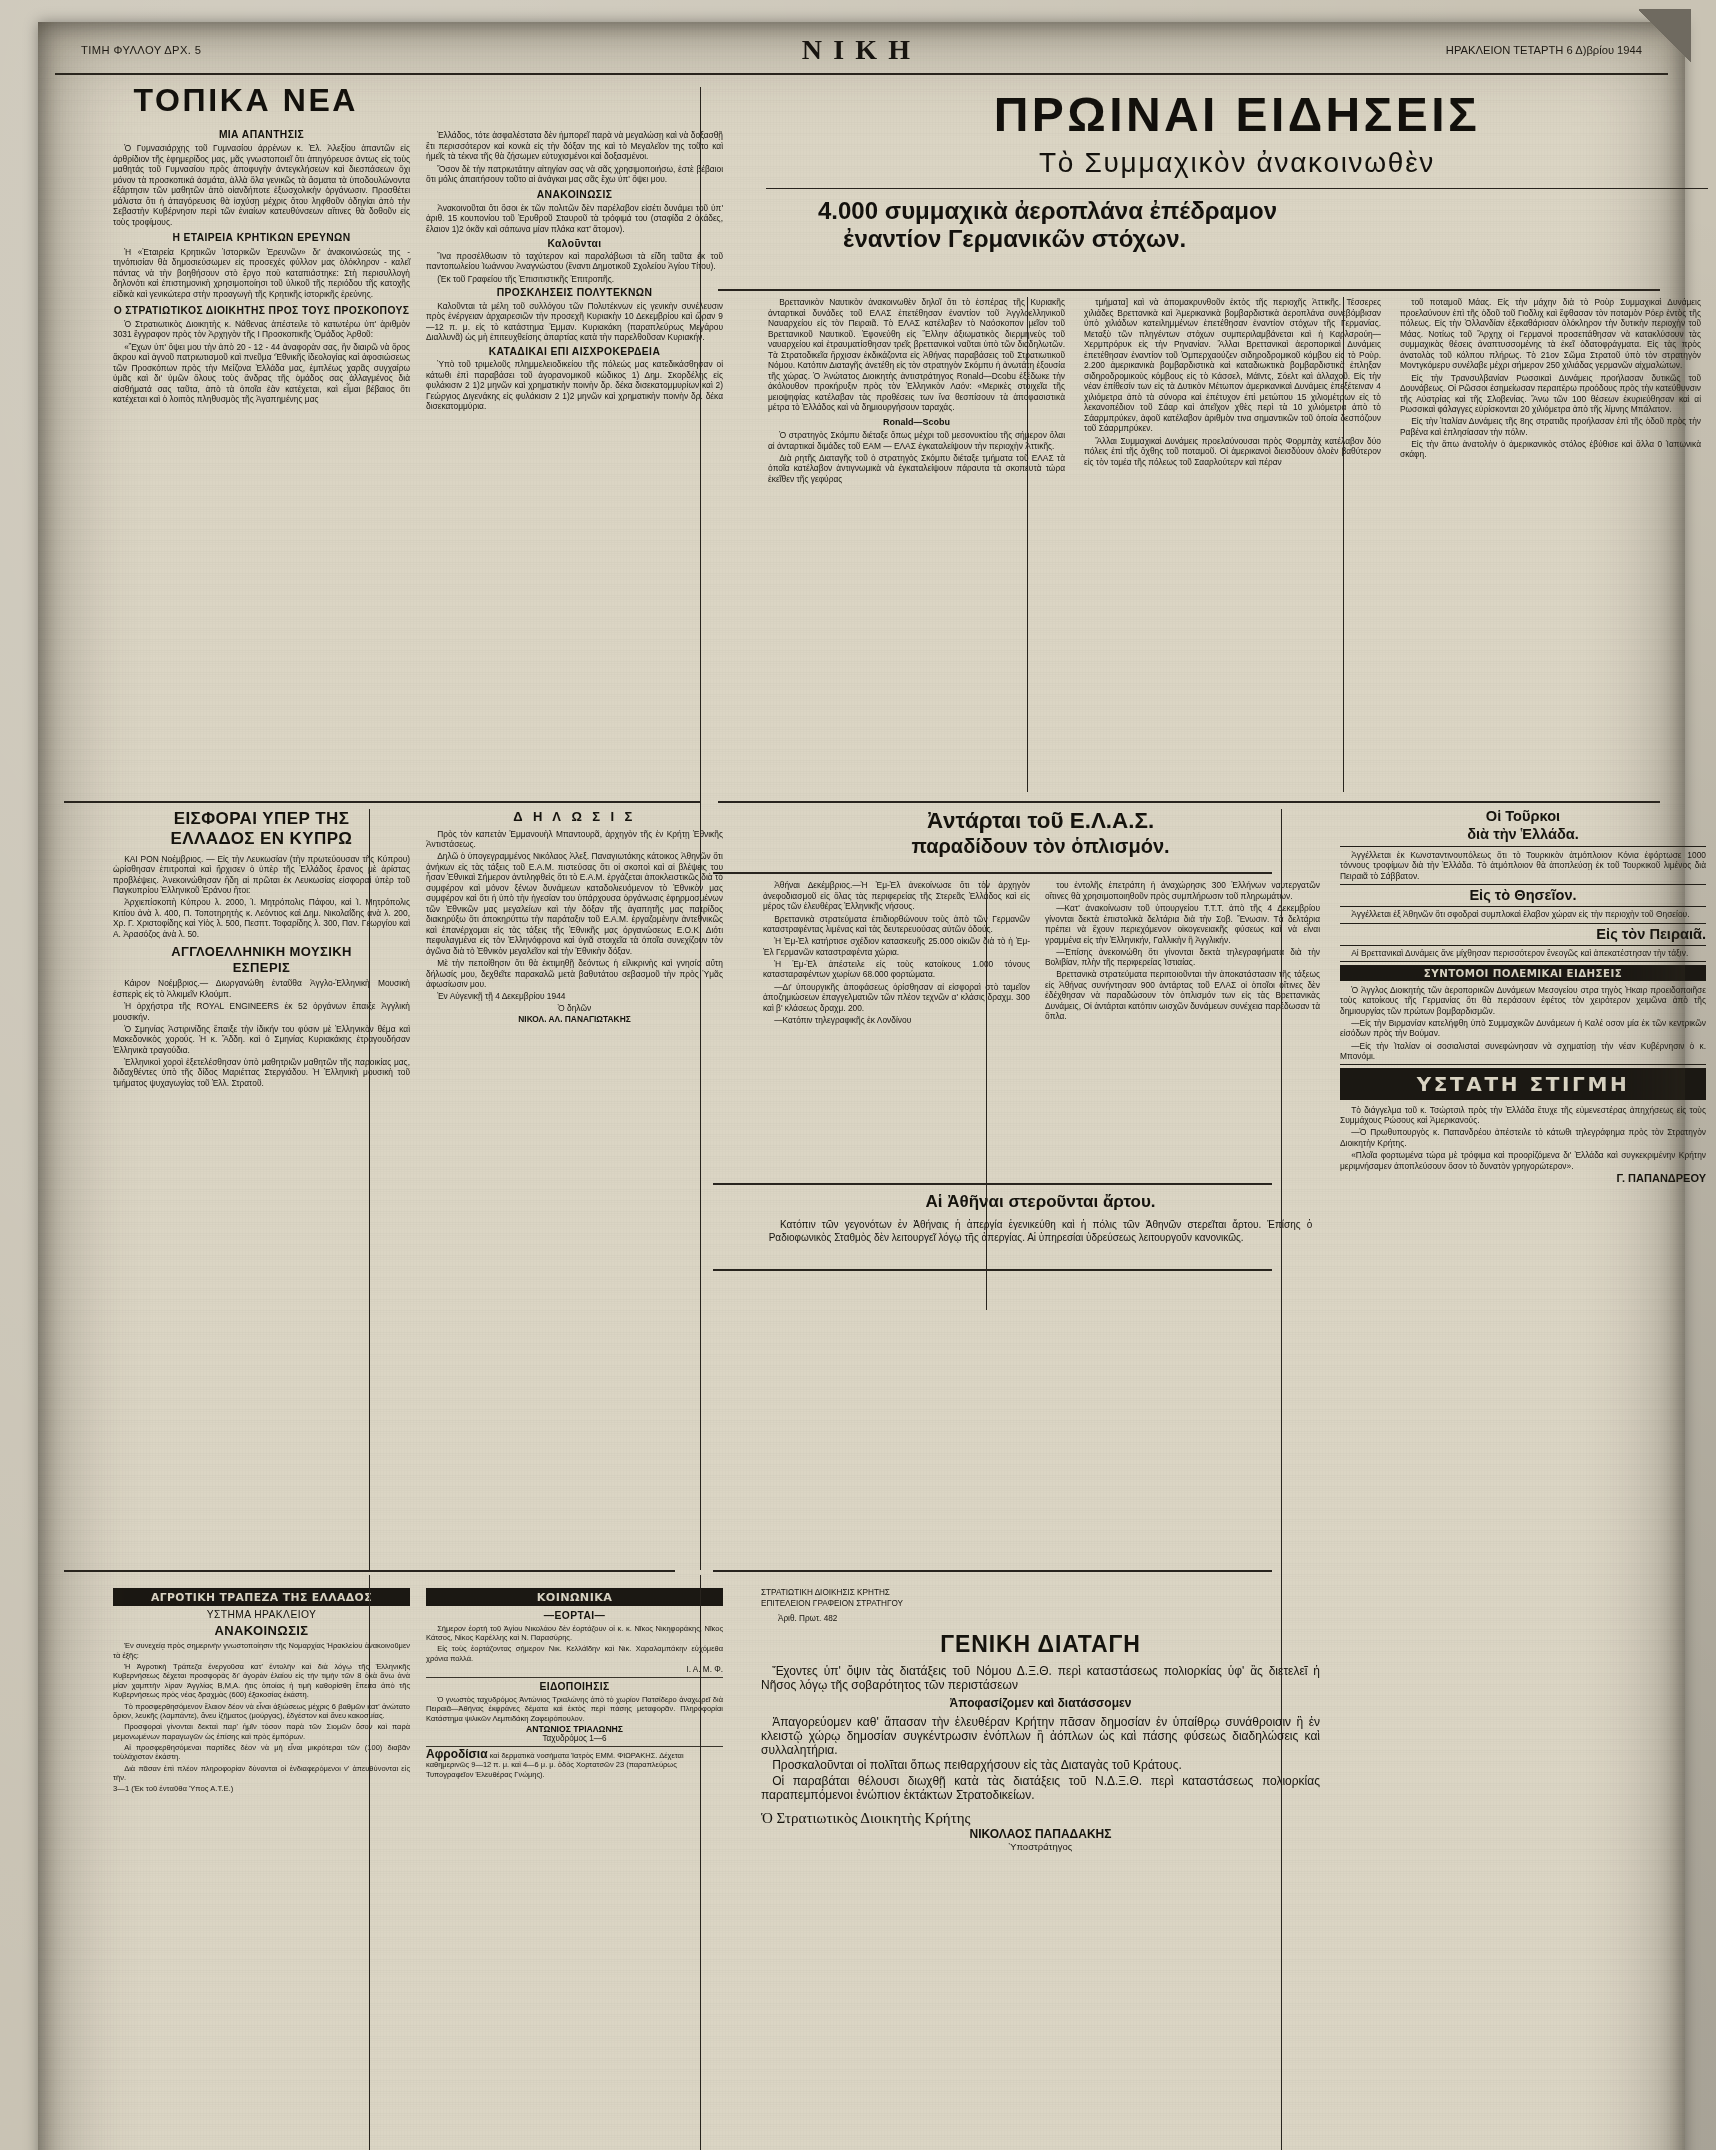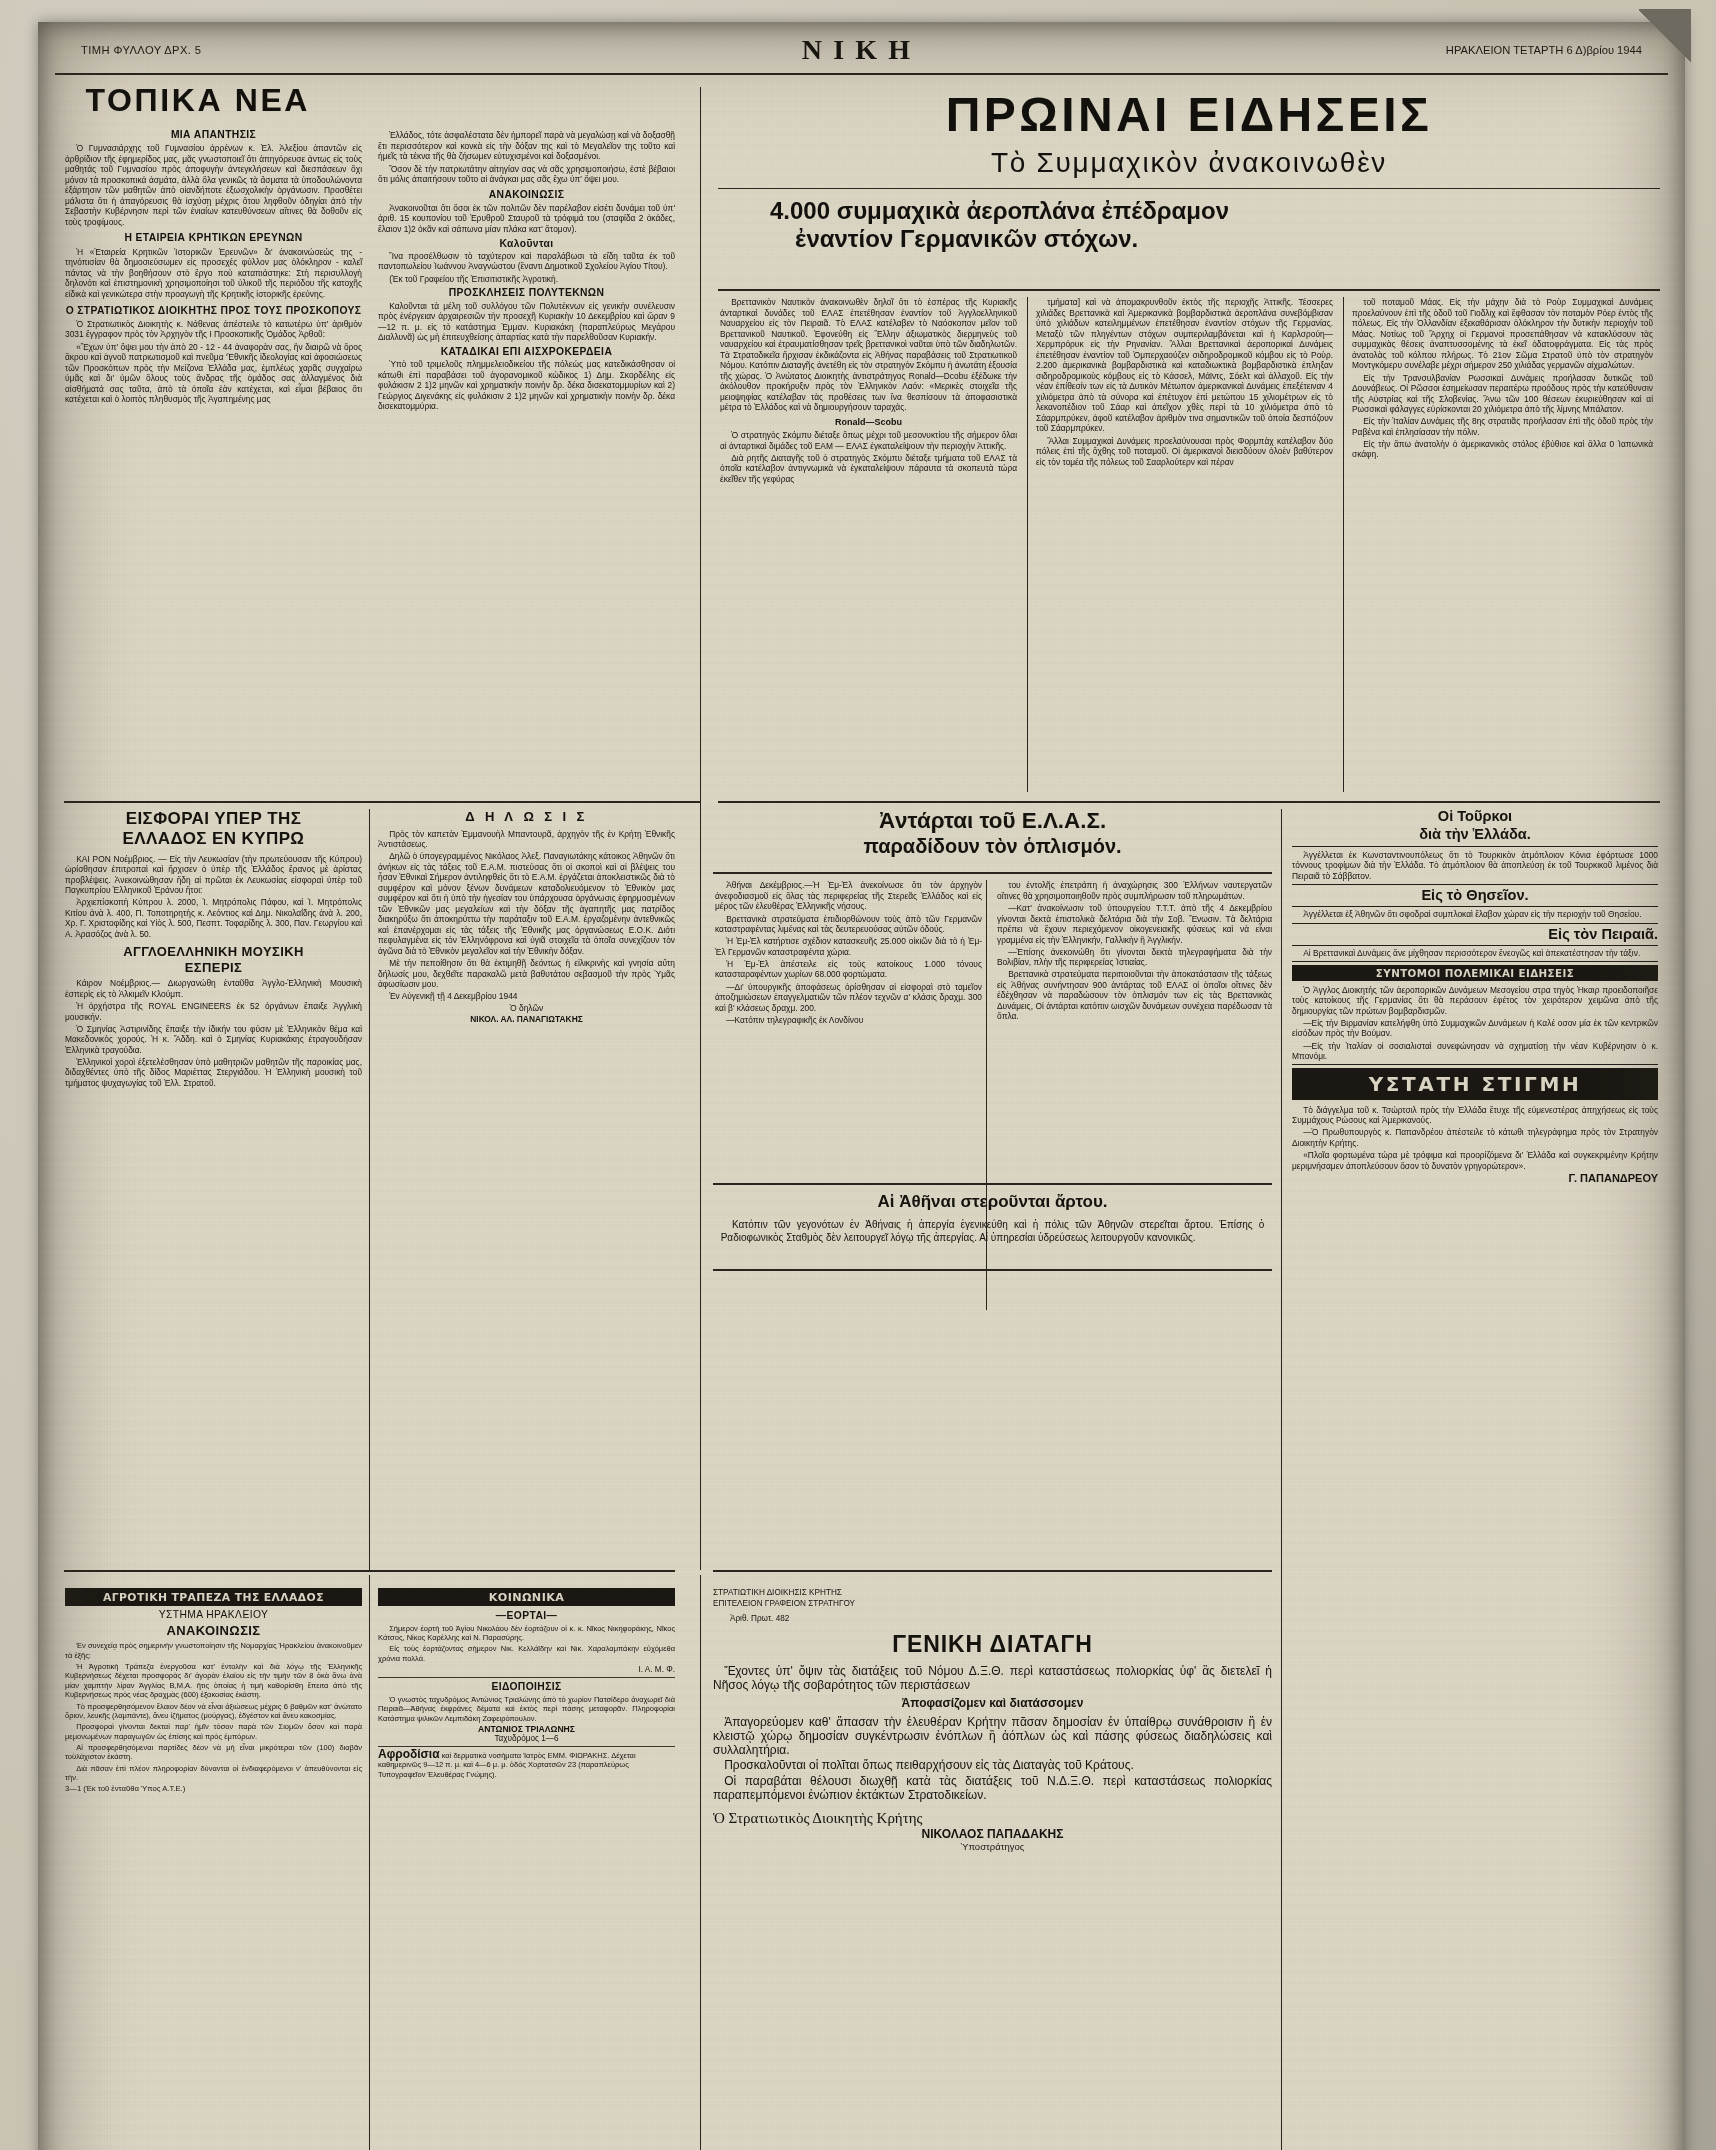--- a/index.html
+++ b/index.html
@@ -30,21 +30,21 @@
   }
   .vign{position:absolute;inset:0;pointer-events:none;
     box-shadow: inset 0 0 95px rgba(60,52,40,.55);}
   
   .masthead{position:absolute;left:17px;top:4.3px;width:1613px;height:47px;}
   .mh-left{position:absolute;left:26px;top:17px;font-size:11.2px;letter-spacing:0.4px;color:#1a1713;font-family:"Liberation Sans",sans-serif;}
   .mh-title{position:absolute;left:0;right:0;top:6.9px;text-align:center;font-size:28px;letter-spacing:11.2px;
     font-family:"Liberation Serif",serif;font-weight:bold;color:#14120f;}
   .mh-right{position:absolute;right:26px;top:17px;font-size:11.2px;color:#1a1713;font-family:"Liberation Sans",sans-serif;}
   
-  .col{position:absolute;color:#17150f;}
+  .col{position:absolute;color:#17150f;margin-left:48px;}
   .just{text-align:justify;text-justify:inter-word;hyphens:auto;}
   .body6{font-family:"Liberation Sans",sans-serif;font-size:8.4px;line-height:10.5px;}
   .body7{font-family:"Liberation Sans",sans-serif;font-size:8.8px;line-height:11px;}
   .ctr{text-align:center;}
   .tiny{font-size:7.5px;line-height:9.5px;}
   .hr{border-top:0.9px solid #23201a;margin:2.6px 0;}
   .hr-thin{border-top:0.4px solid #3a362e;margin:2.2px 0;}
   .p{margin:0 0 1.7px 0;text-indent:11.2px;}
   .p0{margin:0 0 1.7px 0;text-indent:0;}
   .sig{text-align:right;font-style:normal;}
@@ -87,21 +87,21 @@
       <p class="p">«Ἔχων ὑπ' ὄψει μου τὴν ἀπὸ 20 ‑ 12 ‑ 44 ἀναφορὰν σας, ἣν διαιρῶ νὰ ὅρος ἄκρου καὶ ἁγνοῦ πατριωτισμοῦ καὶ πνεῦμα 'Ἐθνικῆς ἰδεολογίας καὶ ἀφοσιώσεως τῶν Προσκόπων πρὸς τὴν Μείζονα Ἑλλάδα μας, ἐμπλέως χαρᾶς συγχαίρω ὑμᾶς καὶ δι' ὑμῶν ὅλους τοὺς ἄνδρας τῆς ὁμάδος σας ἀλλαγμένος διὰ αἰσθήματά σας ταῦτα, ἀπὸ τὰ ὁποῖα ἐὰν κατέχεται, καὶ εἶμαι βέβαιος ὅτι κατέχεται καὶ ὁ λοιπὸς πληθυσμὸς τῆς Ἀγαπημένης μας</p>
     </div>
 
     <div class="col body6 just" style="left:340px;top:108px;width:297px;">
       <p class="p">Ἑλλάδος, τότε ἀσφαλέστατα δὲν ἠμπορεῖ παρὰ νὰ μεγαλώσῃ καὶ νὰ δοξασθῇ ἔτι περισσότερον καὶ κονκὰ εἰς τὴν δόξαν της καὶ τὸ Μεγαλεῖον της τοῦτο καὶ ἡμεῖς τὰ τέκνα τῆς θὰ ζήσωμεν εὐτυχισμένοι καὶ δοξασμένοι.</p>
       <p class="p">Ὅσον δὲ τὴν πατριωτάτην αἰτηγίαν σας νὰ σᾶς χρησιμοποιήσω, ἐστὲ βέβαιοι ὅτι μόλις ἀπαιτήσουν τοῦτο αἱ ἀνάγκαι μας σᾶς ἔχω ὑπ' ὄψει μου.</p>
       <div class="head-xs" style="margin:5.2px 0 2.6px;">ΑΝΑΚΟΙΝΩΣΙΣ</div>
       <p class="p">Ἀνακοινοῦται ὅτι ὅσοι ἐκ τῶν πολιτῶν δὲν παρέλαβον εἰσέτι δυνάμει τοῦ ὑπ' ἀριθ. 15 κουπονίου τοῦ Ἐρυθροῦ Σταυροῦ τὰ τρόφιμά του (σταφίδα 2 ὀκάδες, ἔλαιον 1)2 ὀκᾶν καὶ σάπωνα μίαν πλάκα κατ' ἄτομον).</p>
       <div class="head-xs" style="margin:4.3px 0 1.7px;">Καλοῦνται</div>
       <p class="p">Ἵνα προσέλθωσιν τὸ ταχύτερον καὶ παραλάβωσι τὰ εἴδη ταῦτα ἐκ τοῦ παντοπωλείου Ἰωάννου Ἀναγνώστου (ἔναντι Δημοτικοῦ Σχολείου Ἁγίου Τίτου).</p>
-      <p class="p">(Ἐκ τοῦ Γραφείου τῆς Ἐπισιτιστικῆς Ἀγροτικὴ.</p>
+      <p class="p">(Ἐκ τοῦ Γραφείου τῆς Ἐπισιτιστικῆς Ἐπιτροπῆς.</p>
       <div class="head-xs" style="margin:4.3px 0 1.7px;">ΠΡΟΣΚΛΗΣΕΙΣ ΠΟΛΥΤΕΚΝΩΝ</div>
       <p class="p">Καλοῦνται τὰ μέλη τοῦ συλλόγου τῶν Πολυτέκνων εἰς γενικὴν συνέλευσιν πρὸς ἐνέργειαν ἀρχαιρεσιῶν τὴν προσεχῆ Κυριακὴν 10 Δεκεμβρίου καὶ ὥραν 9—12 π. μ. εἰς τὸ κατάστημα Ἐμμαν. Κυριακάκη (παραπλεύρως Μεγάρου Διαλλυνᾶ) ὡς μὴ ἐπιτευχθείσης ἀπαρτίας κατὰ τὴν παρελθοῦσαν Κυριακήν.</p>
       <div class="head-xs" style="margin:4.3px 0 1.7px;">ΚΑΤΑΔΙΚΑΙ ΕΠΙ ΑΙΣΧΡΟΚΕΡΔΕΙΑ</div>
       <p class="p">Ὑπὸ τοῦ τριμελοῦς πλημμελειοδικείου τῆς πόλεώς μας κατεδικάσθησαν οἱ κάτωθι ἐπὶ παραβάσει τοῦ ἀγορανομικοῦ κώδικος 1) Δημ. Σκορδέλης εἰς φυλάκισιν 2 1)2 μηνῶν καὶ χρηματικὴν ποινὴν δρ. δέκα δισεκατομμυρίων καὶ 2) Γεώργιος Διγενάκης εἰς φυλάκισιν 2 1)2 μηνῶν καὶ χρηματικὴν ποινὴν δρ. δέκα δισεκατομμύρια.</p>
     </div>
 
     <div class="vline" style="left:662px;top:65px;height:1024px;"></div>
 
     <div class="col" style="left:680px;top:65px;width:942px;">
       <div class="disp1">ΠΡΩΙΝΑΙ ΕΙΔΗΣΕΙΣ</div>

